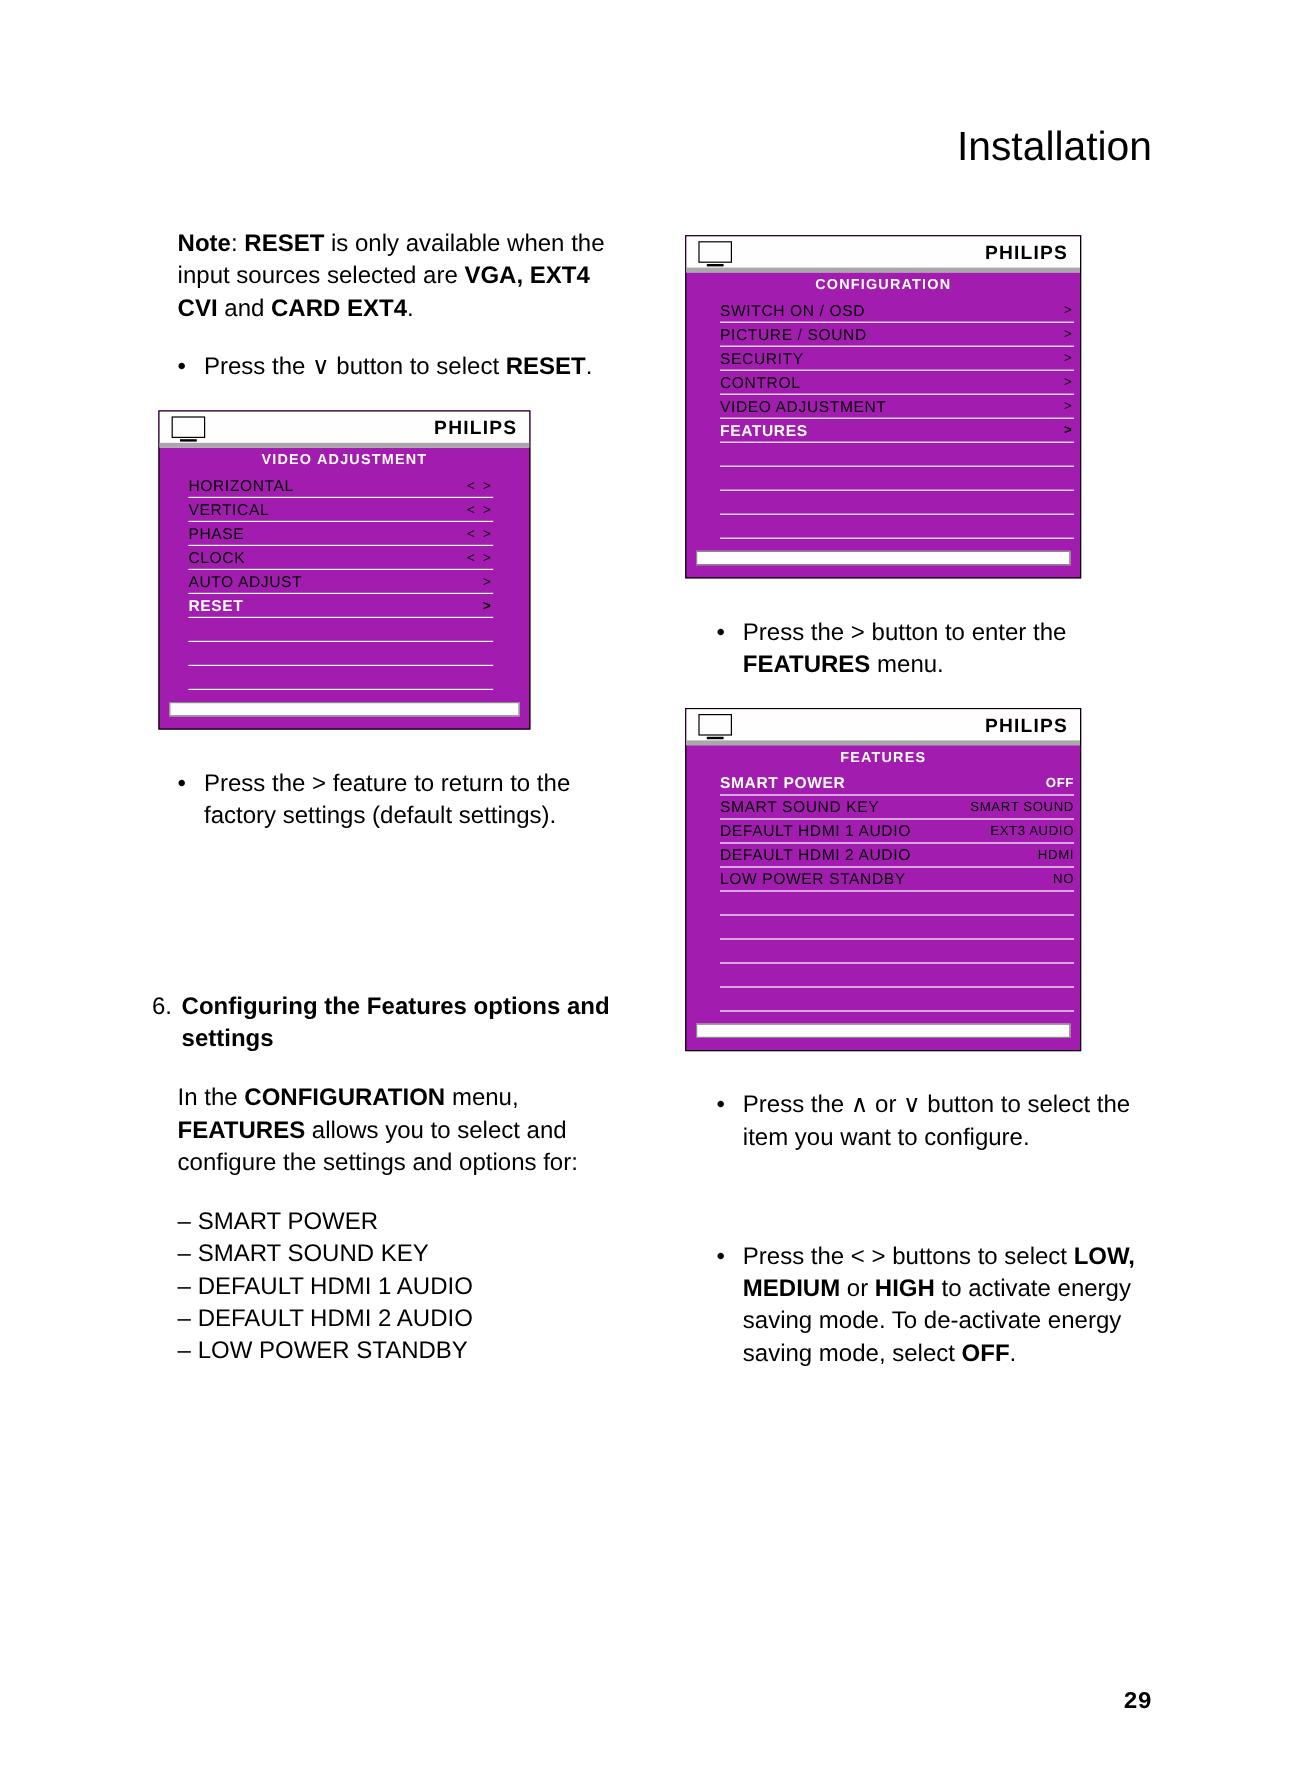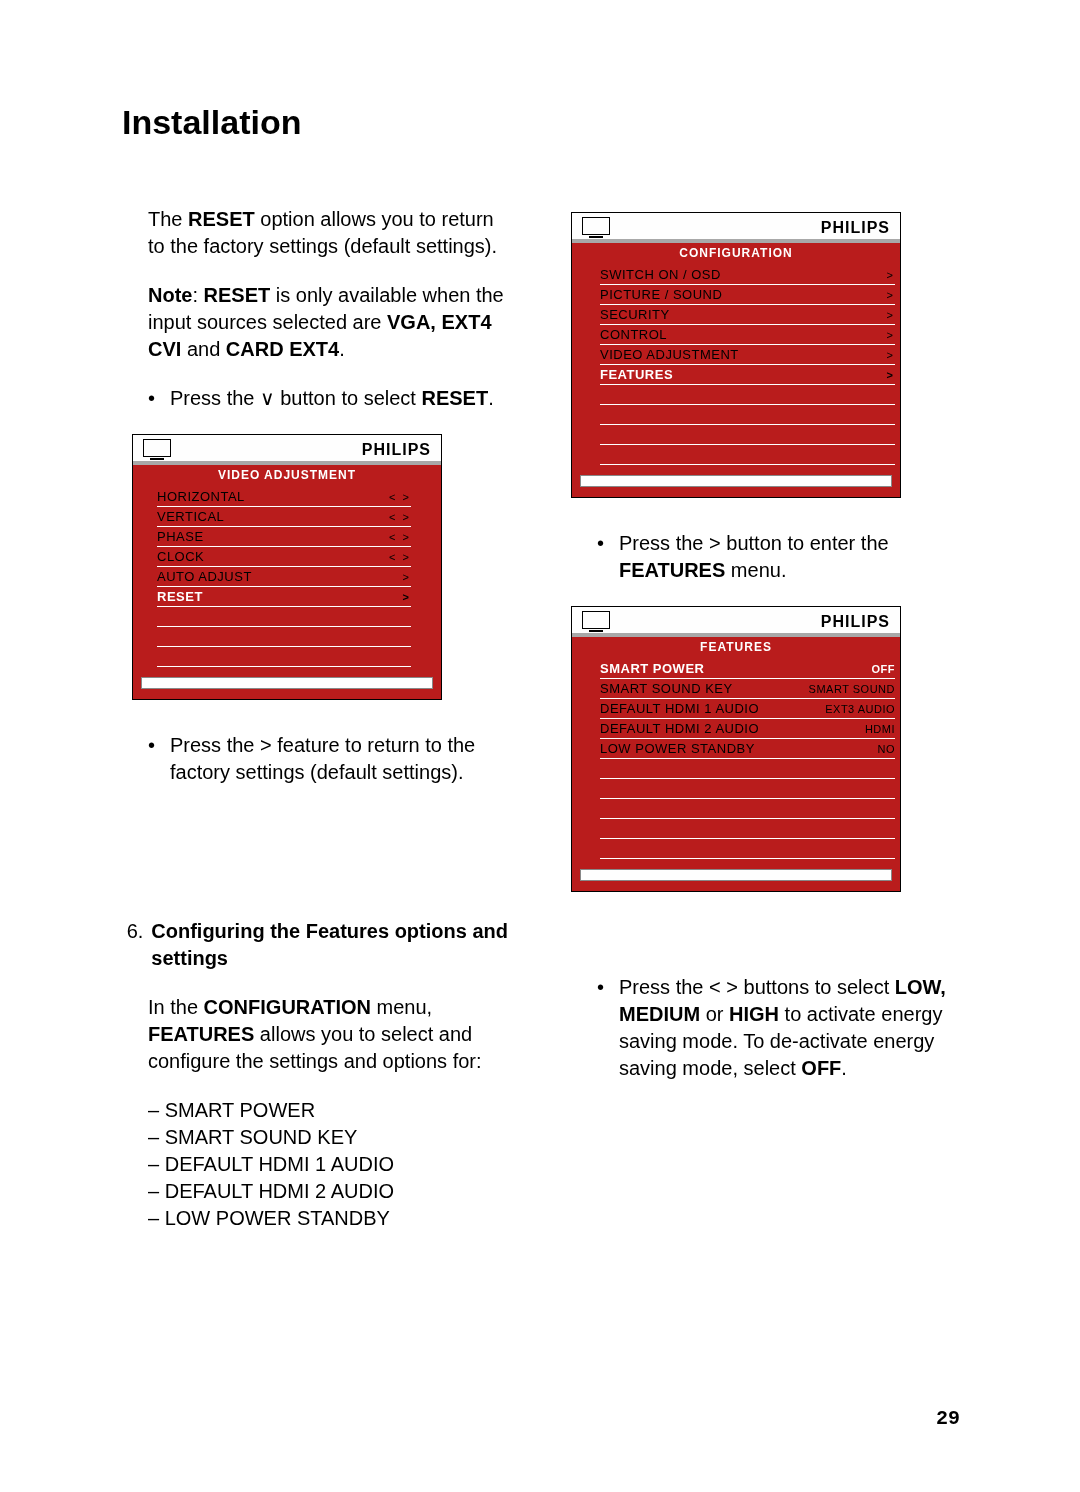--- a/index.html
+++ b/index.html
@@ -11,22 +11,23 @@
     color: #000;
     position: relative;
     font-size: 20px;
     line-height: 1.35;
   }
   .page {
     padding: 100px 120px 60px 122px;
   }
   h1 {
     font-size: 34px;
-    font-weight: bold;
-    margin-bottom: 60px;
+    font-weight: normal;
+    margin-bottom: 44px;
+    text-align: right;
   }
   .cols {
     display: flex;
     gap: 60px;
   }
   .col {
     flex: 1;
     min-width: 0;
   }
   p { margin-bottom: 22px; }
@@ -37,21 +38,21 @@
     position: absolute;
     left: 0;
     top: 0;
   }
   .dashlist { margin-left: 26px; }
   .dashlist div::before { content: "– "; }
   .numhead { display:flex; gap:8px; margin-bottom:22px; }
   .numhead .n { width:26px; text-align:right; }
   .screenshot {
     border: 1.5px solid #000;
-    background: #b91c1c;
+    background: #a21caf;
     width: 100%;
     margin: 6px 0 32px 0;
     font-size: 13px;
     font-family: Arial, sans-serif;
     color: #000;
     padding: 0 0 10px 0;
   }
   .ss-head {
     display:flex; align-items:center; justify-content:space-between;
     padding: 4px 10px 0 10px;
@@ -93,23 +94,20 @@
 </style>
 </head>
 <body>
 
 <div class="page">
   <h1>Installation</h1>
 
   <div class="cols">
 
     <div class="col">
-      <p class="indent">
-        <span>The </span><b>RESET</b><span> option allows you to return to the factory settings (default settings).</span>
-      </p>
       <p class="indent">
         <b>Note</b><span>: </span><b>RESET</b><span> is only available when the input sources selected are </span><b>VGA, EXT4 CVI</b><span> and </span><b>CARD EXT4</b><span>.</span>
       </p>
       <div class="bullet">
         <span>Press the </span><span class="arrow">∨</span><span> button to select </span><b>RESET</b><span>.</span>
       </div>
 
       <div class="screenshot narrow" style="width:310px;margin-left:10px">
         <div class="ss-head">
           <div class="tv-icon"></div>
@@ -245,20 +243,23 @@
             </div>
             <div class="ss-row"></div>
             <div class="ss-row"></div>
             <div class="ss-row"></div>
             <div class="ss-row"></div>
             <div class="ss-row"></div>
           </div>
         <div class="ss-foot"></div>
       </div>
 
+      <div class="bullet">
+        <span>Press the  </span><span class="arrow">∧</span><span> or </span><span class="arrow">∨</span><span> button to select the item you want to configure.</span>
+      </div>
 
 
       <div style="height:50px"></div>
 
 
       <div class="bullet">
         <span>Press the  </span><b class="arrow">&lt;</b><span>  </span><b class="arrow">&gt;</b><span>  buttons to select </span><b>LOW, MEDIUM</b><span> or </span><b>HIGH</b><span> to activate energy saving mode. To de-activate energy saving mode, select </span><b>OFF</b><span>.</span>
       </div>
     </div>
   </div>

